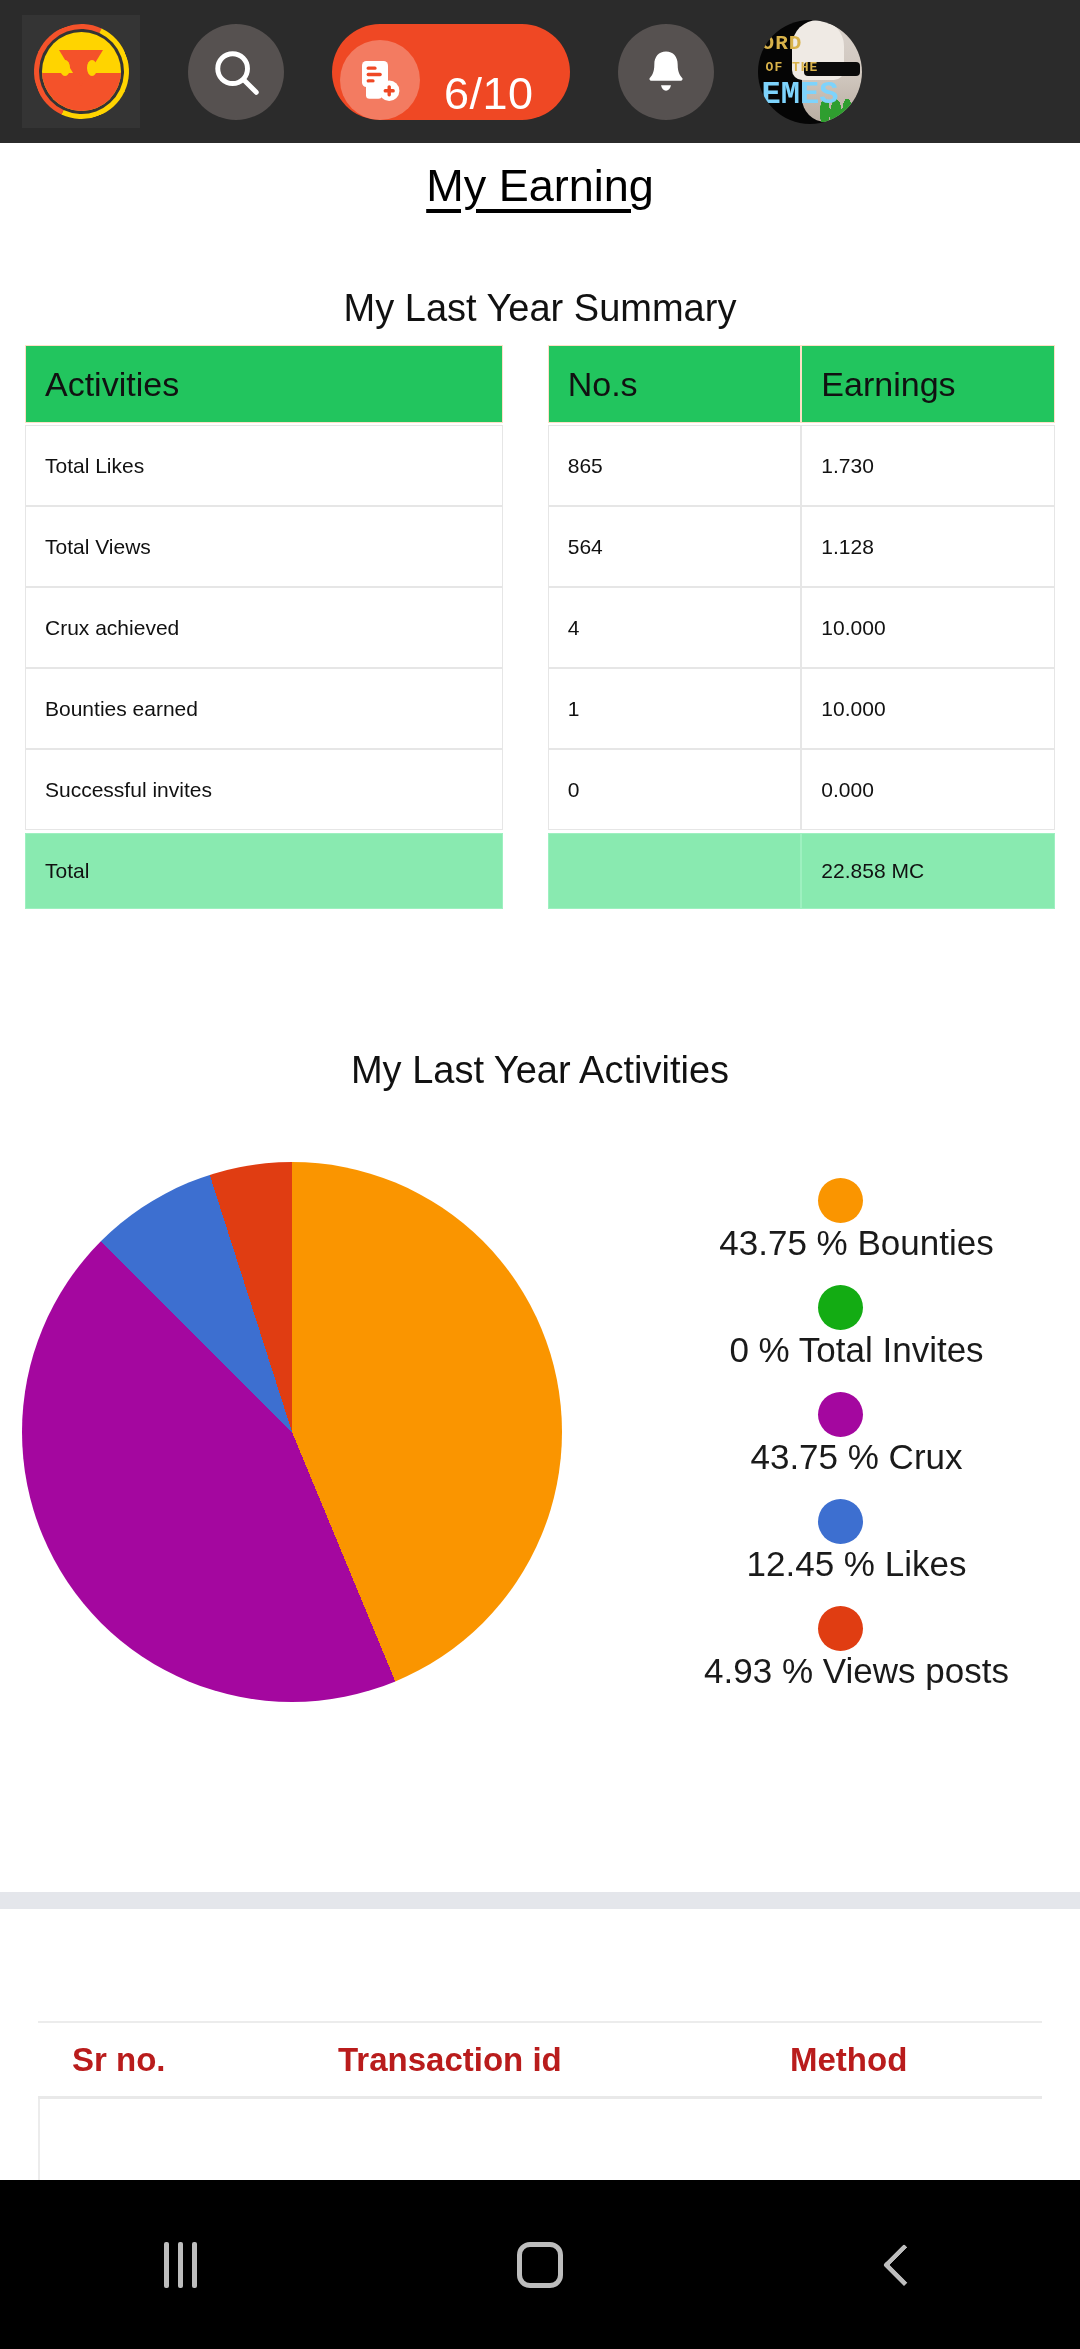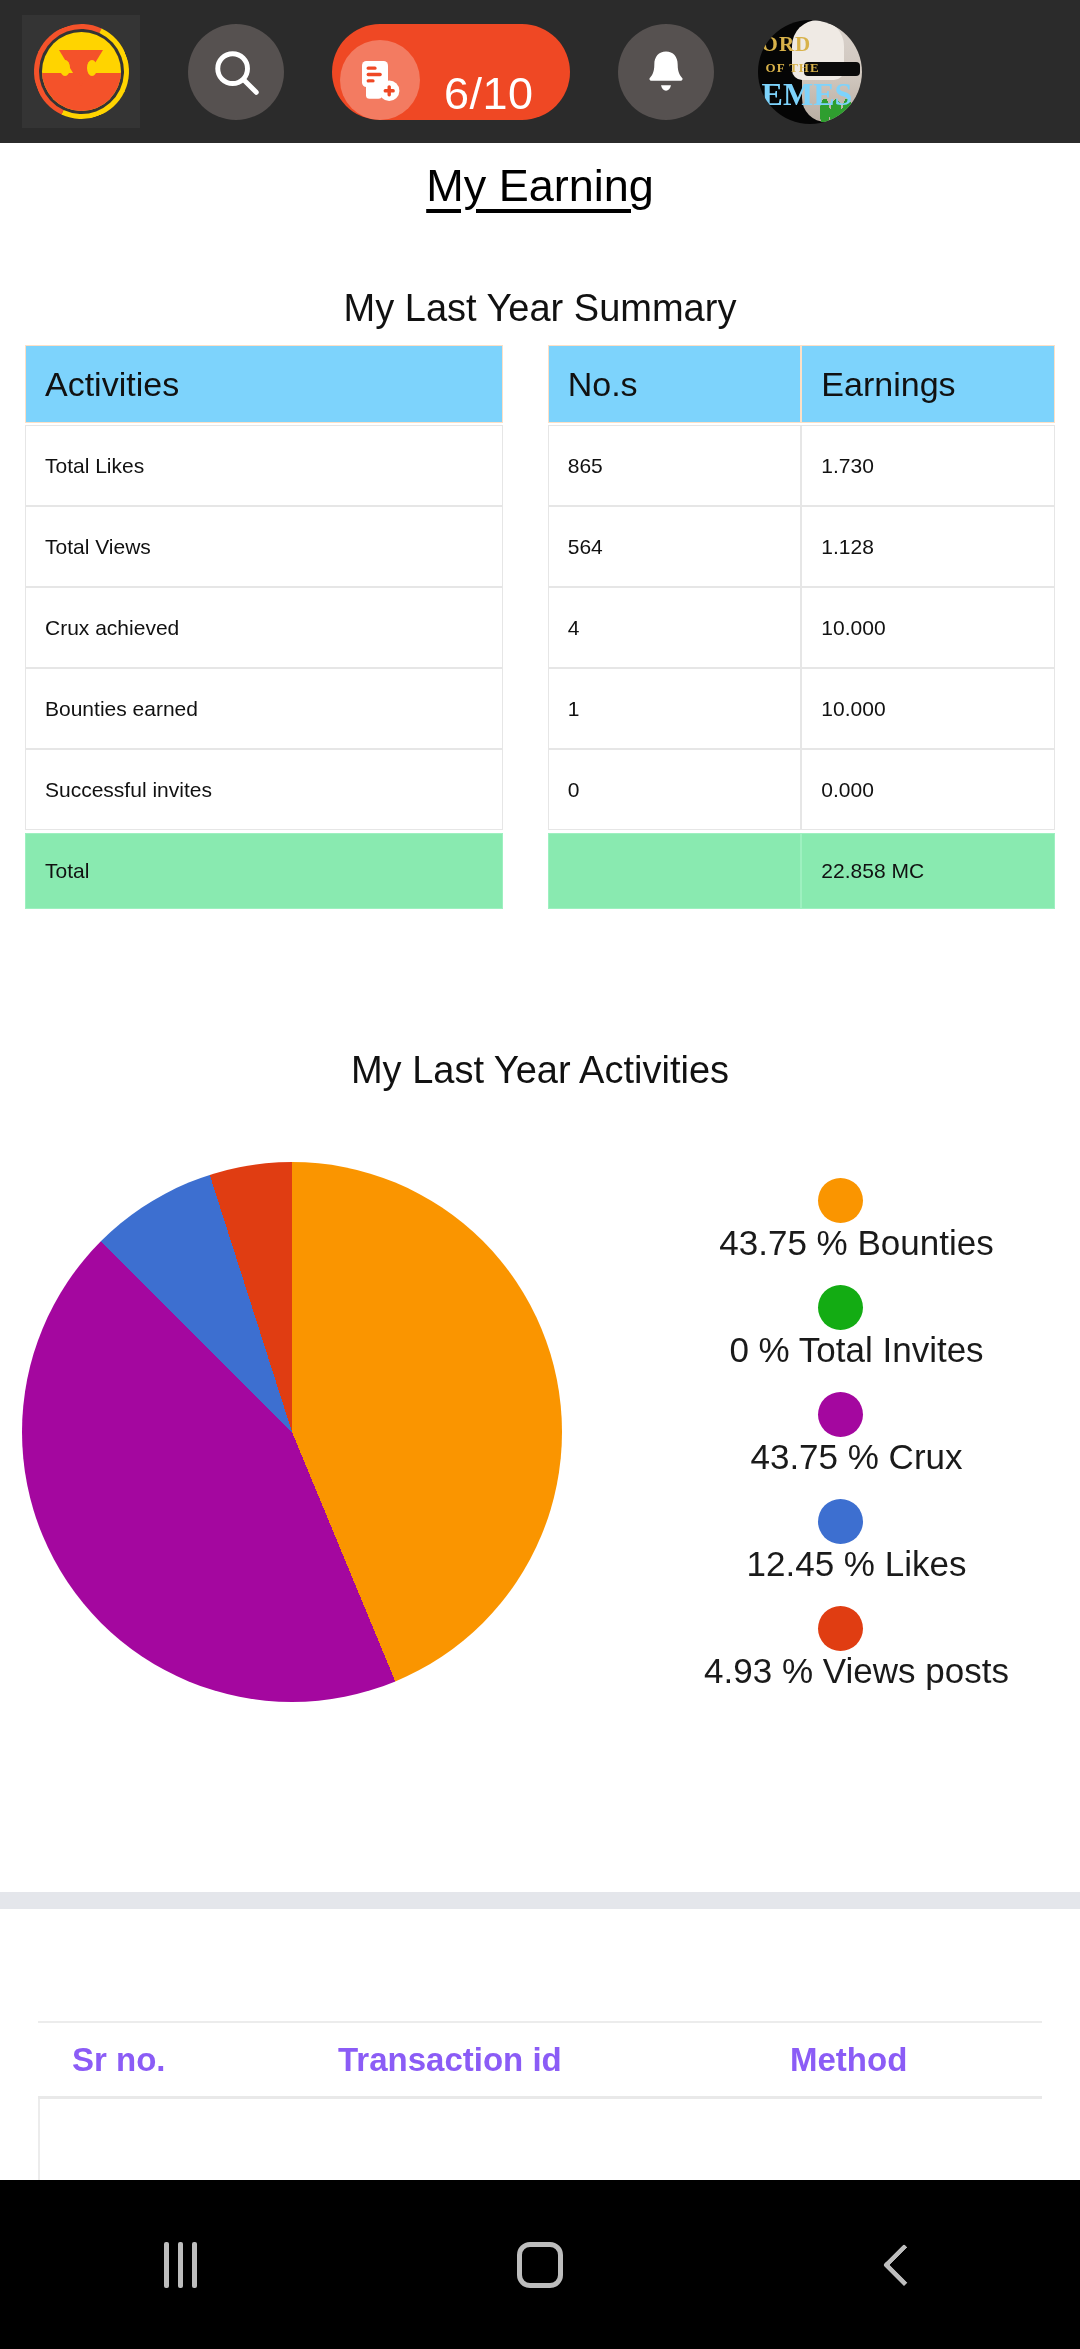--- a/index.html
+++ b/index.html
@@ -97,21 +97,21 @@
   }
   .avatar .leaf {
     position:absolute; right:6px; bottom:2px; width:40px; height:34px;
     background:
       radial-gradient(ellipse 6px 16px at 50% 80%, #2f9e2f 99%, transparent 100%),
       radial-gradient(ellipse 5px 14px at 22% 72%, #2f9e2f 99%, transparent 100%),
       radial-gradient(ellipse 5px 14px at 78% 72%, #2f9e2f 99%, transparent 100%);
   }
   .avatar .t1, .avatar .t2, .avatar .t3 {
     position:absolute; left:4px; color:#d8b24a;
-    font-family:Liberation Serif, serif; font-weight:bold; white-space:nowrap;
+    font-family:Liberation Mono, monospace; font-weight:bold; white-space:nowrap;
   }
   .avatar .t1 { top:12px; font-size:21px; letter-spacing:1px; }
   .avatar .t2 { top:40px; font-size:13px; letter-spacing:1px; left:8px; }
   .avatar .t3 { top:56px; font-size:32px; color:#7dd3fc; letter-spacing:0px; }
 
   
   .page-title {
     position:absolute; top:160px; left:0; width:1080px;
     text-align:center; font-size:45px; color:#000;
     text-decoration:underline; text-underline-offset:8px;
@@ -138,21 +138,21 @@
     font-size:21px; color:#111;
     padding-left:19px;
     font-family:"Liberation Sans", sans-serif;
   }
   .c-act { width:500px; }
   .c-no  { width:265px;margin-left:45px; }
   .c-earn{ width:265px; }
 
   .srow.head { margin-bottom:2px; }
   .srow.head .scell {
-    background:#7dd3fc; height:78px; font-size:34px;
+    background:#22c55e; height:78px; font-size:34px;
     border:1px solid #fde0c6;
   }
   .srow.body .scell { height:81px; background:#fff; }
   .srow.total .scell { height:76px; background:#89eab0; border:1px solid #9ef0c0; }
   .srow.total { margin-top:3px; }
 
   
   .chart-area {
     position:absolute; left:0; top:1140px; width:1080px; height:580px;
   }
@@ -184,21 +184,21 @@
   
   .tx-wrap {
     position:absolute; left:38px; top:2021px; width:1004px;
   }
   .tx-head {
     display:flex; height:78px; align-items:center;
     border-top:2px solid #ececec; border-bottom:3px solid #e9e9e9;
     background:#fff;
   }
   .tx-th {
-    font-size:33px; font-weight:bold; color:#8b5cf6;
+    font-size:33px; font-weight:bold; color:#b91c1c;
     font-family:"Liberation Sans", sans-serif;
   }
   .th-sr { width:300px; padding-left:34px; }
   .th-id { width:380px; text-align:left; }
   .th-me { width:324px; text-align:left; padding-left:72px; }
   .tx-body {
     height:130px; border-left:2px solid #ececec; background:#fff;
   }
 
   

